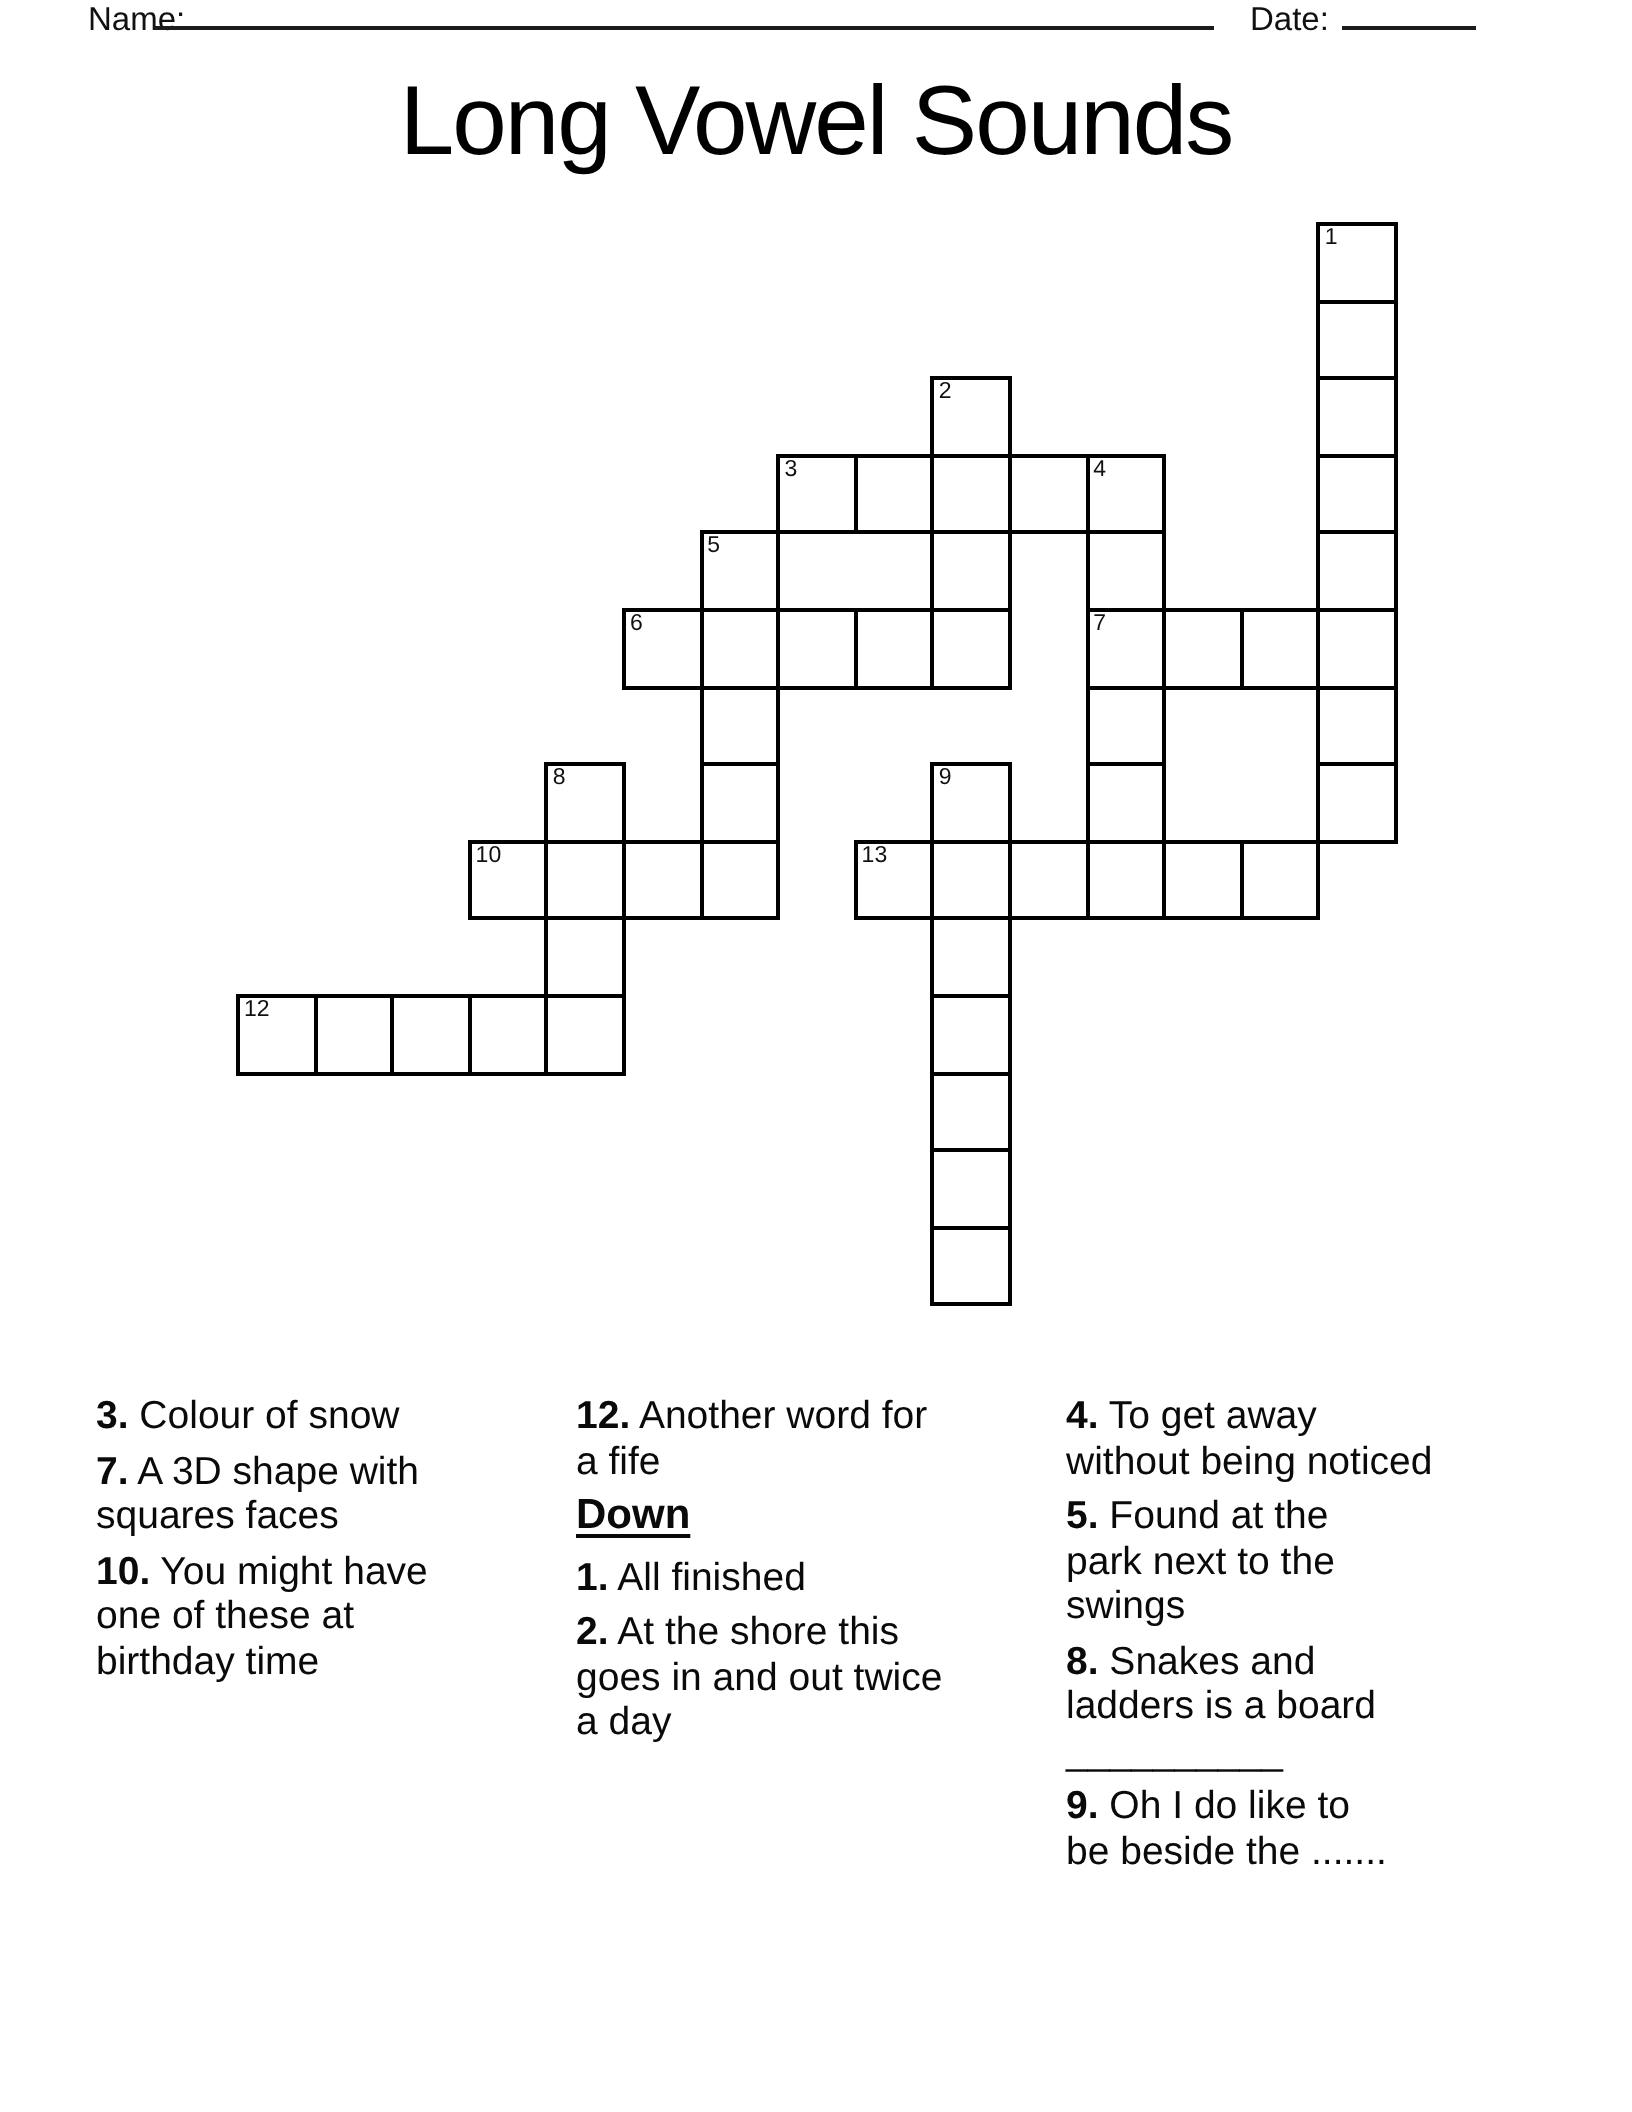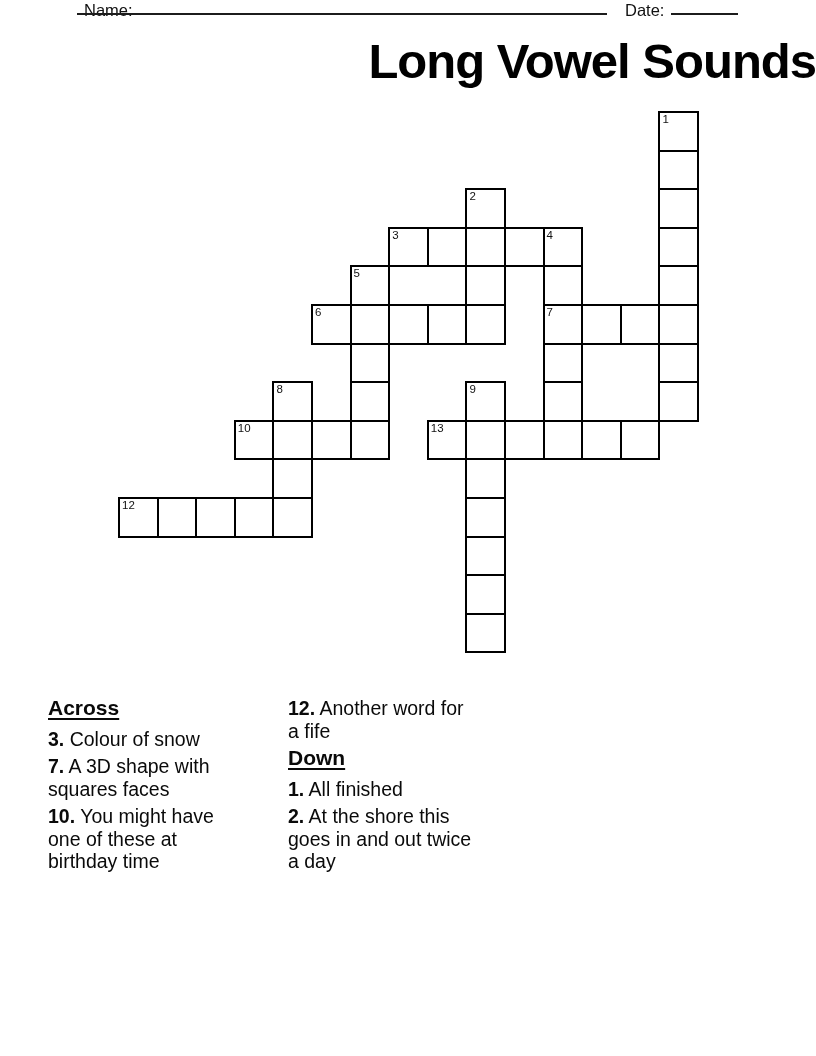--- a/index.html
+++ b/index.html
@@ -13,40 +13,40 @@
     overflow: hidden;
   }
   
   .hdr-label {
     position: absolute;
     top: 1px;
     font-size: 16.5px;
     line-height: 18px;
     color: #111111;
   }
-  .name-label { left: 44px; margin-left: 40px; }
+  .name-label { left: 44px; }
   .date-label { left: 625px; }
   .blank-line {
     position: absolute;
     top: 13px;
     height: 0;
     border-bottom: 2px solid #1c1c1c;
   }
   .name-line { left: 77px; width: 530px; }
   .date-line { left: 671px; width: 67px; }
   
   .title {
     position: absolute;
     top: 33px;
     left: 0;
     width: 100%;
     margin: 0;
-    text-align: right;
+    text-align: center;
     font-size: 49px;
-    font-weight: 700;
+    font-weight: 400;
     letter-spacing: -1px;
     color: #000000;
   }
   
   .grid {
     position: absolute;
     left: 118px;
     top: 111px;
     width: 0;
     height: 0;
@@ -173,25 +173,30 @@
       <div class="cw-cell" style="left: 501.8px; top: 308.8px; width: 40.6px; height: 40.6px;"></div>
       <div class="cw-cell" style="left: 0px; top: 386px; width: 46px; height: 40.6px;">
         <span class="cw-num">12</span>
       </div>
       <div class="cw-cell" style="left: 38.6px; top: 386px; width: 40.6px; height: 40.6px;"></div>
       <div class="cw-cell" style="left: 77.2px; top: 386px; width: 40.6px; height: 40.6px;"></div>
       <div class="cw-cell" style="left: 115.8px; top: 386px; width: 40.6px; height: 40.6px;"></div>
     </div>
 
   <div class="clues-col col1">
-      <div class="clues-heading">Across</div>
       <p class="clue"><b>3.</b> Colour of snow</p>
       <p class="clue"><b>7.</b> A 3D shape with<br>squares faces</p>
       <p class="clue"><b>10.</b> You might have<br>one of these at<br>birthday time</p>
     </div>
   <div class="clues-col col2">
       <p class="clue"><b>12.</b> Another word for<br>a fife</p>
       <div class="clues-heading">Down</div>
       <p class="clue"><b>1.</b> All finished</p>
       <p class="clue"><b>2.</b> At the shore this<br>goes in and out twice<br>a day</p>
     </div>
+  <div class="clues-col col3">
+      <p class="clue"><b>4.</b> To get away<br>without being noticed</p>
+      <p class="clue"><b>5.</b> Found at the<br>park next to the<br>swings</p>
+      <p class="clue"><b>8.</b> Snakes and<br>ladders is a board<br>__________</p>
+      <p class="clue"><b>9.</b> Oh I do like to<br>be beside the .......</p>
+    </div>
 
 </div>
 
 </body></html>

